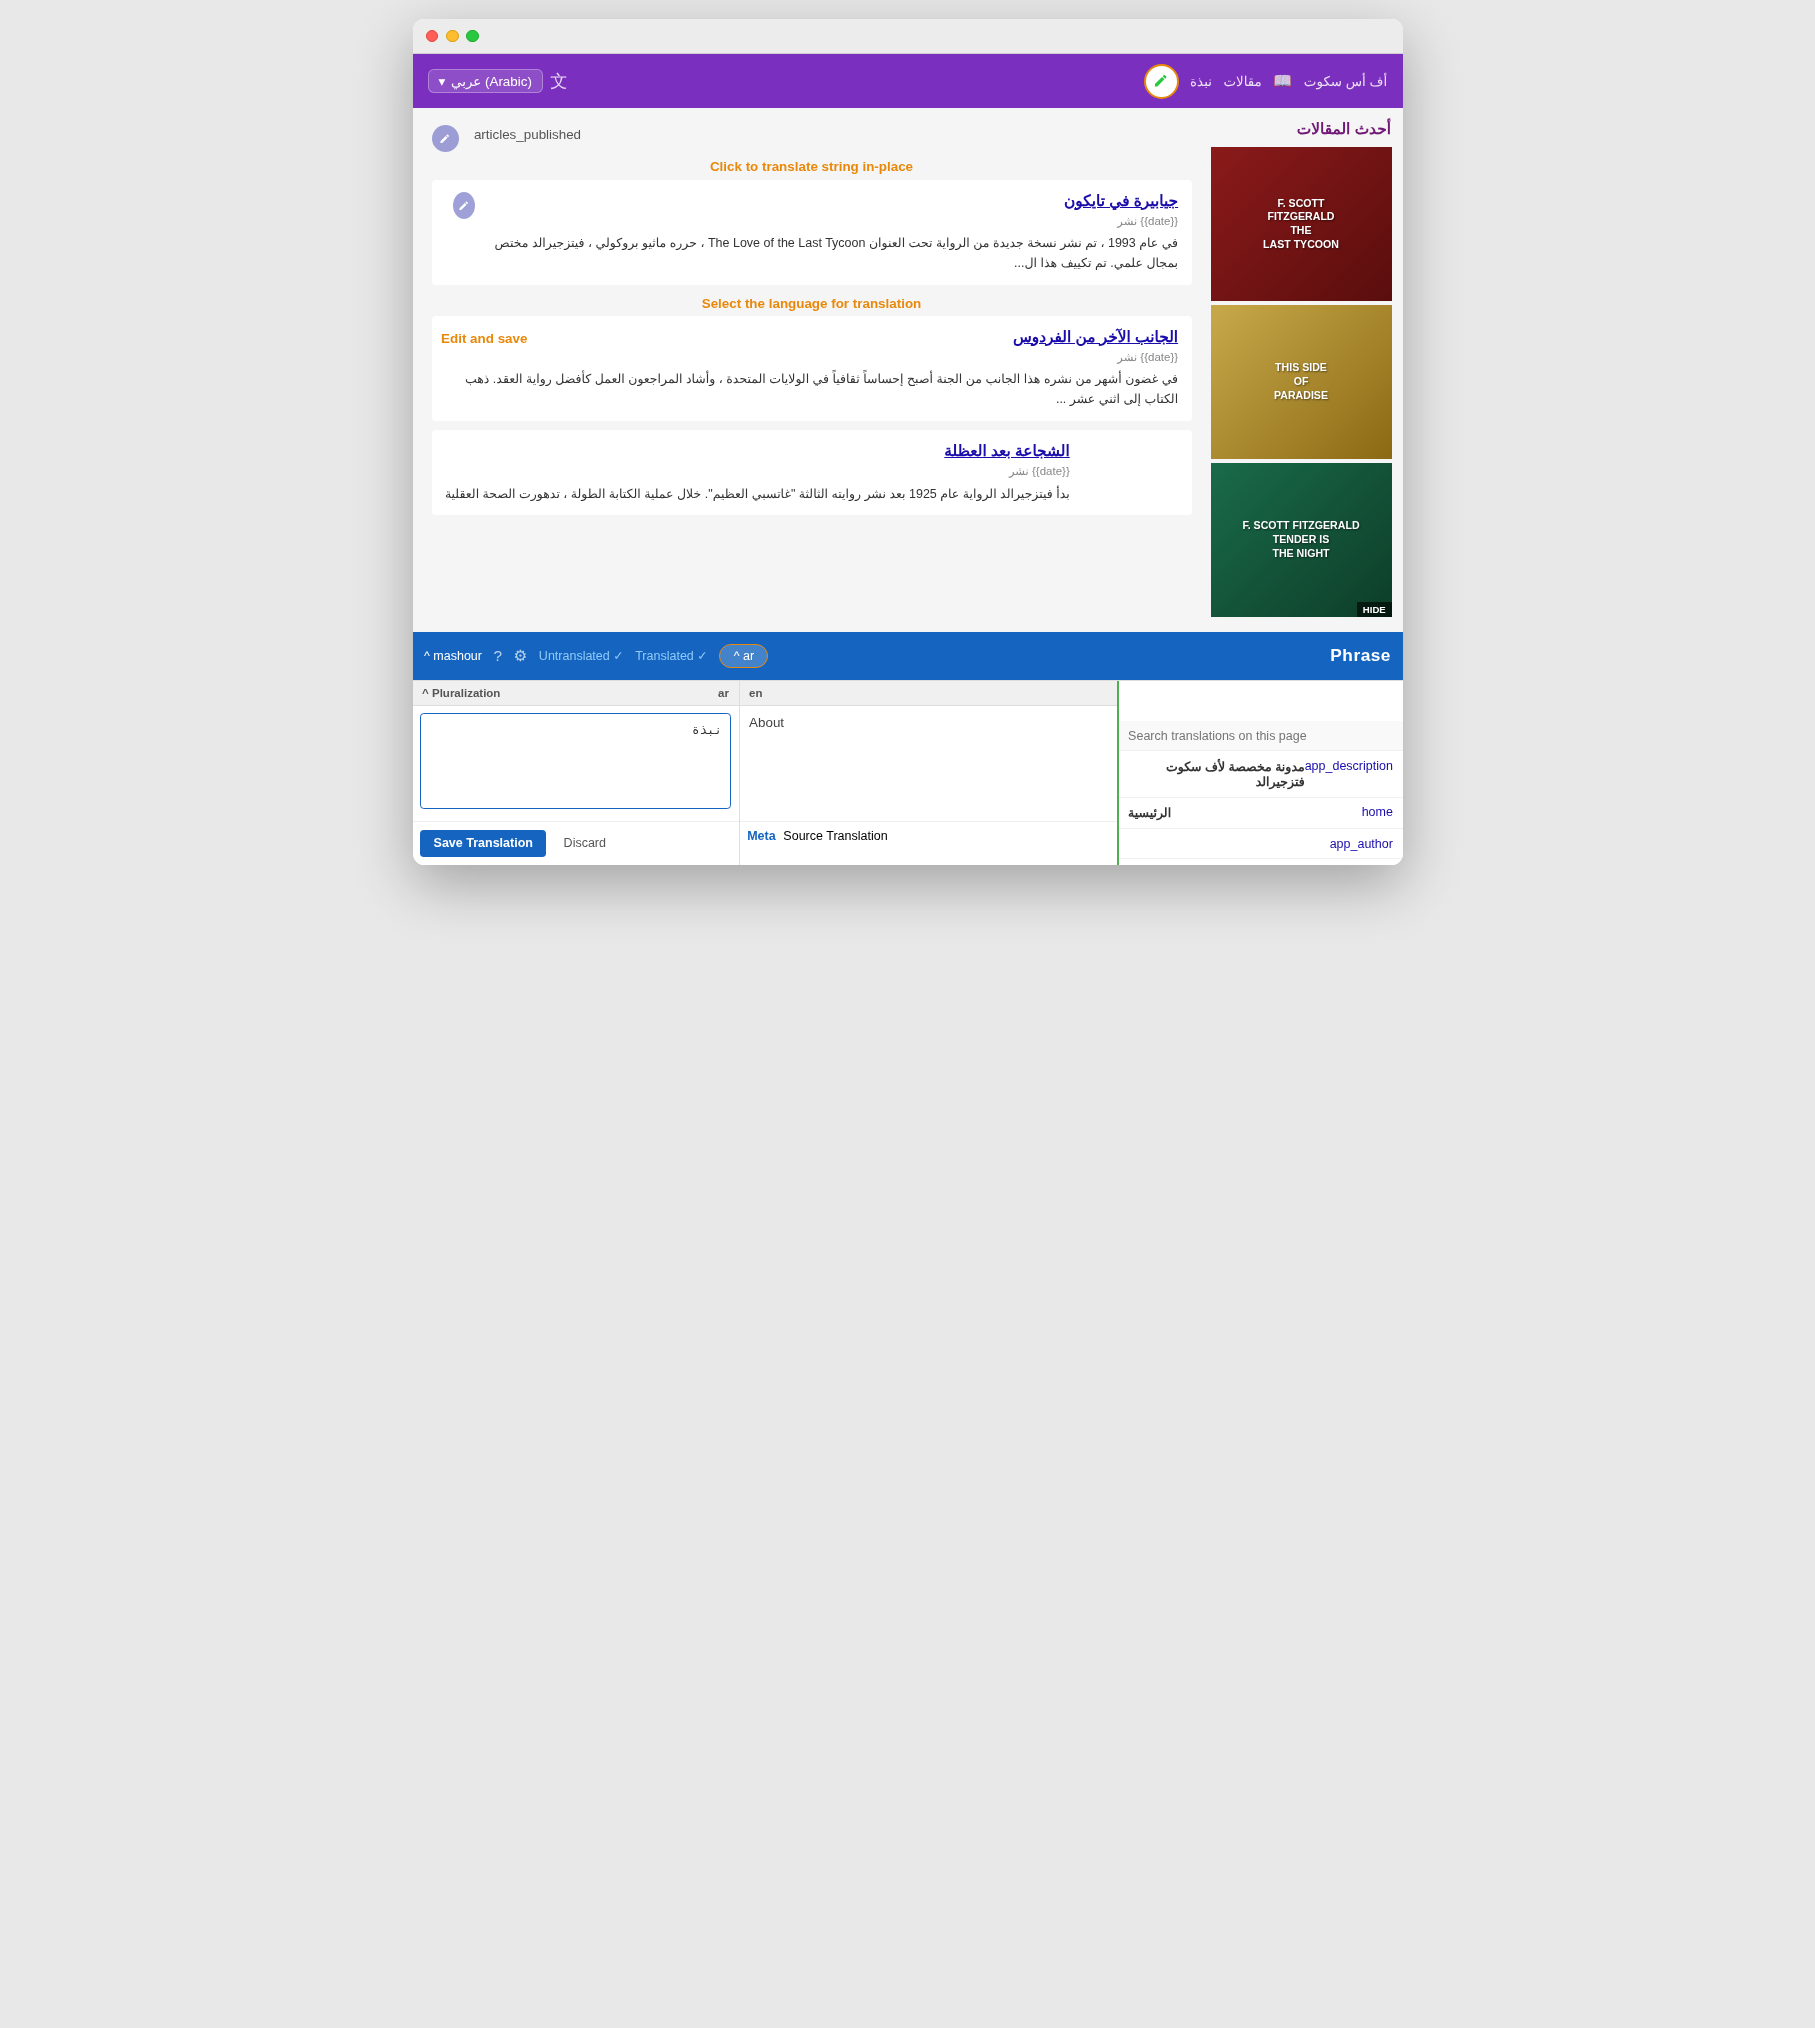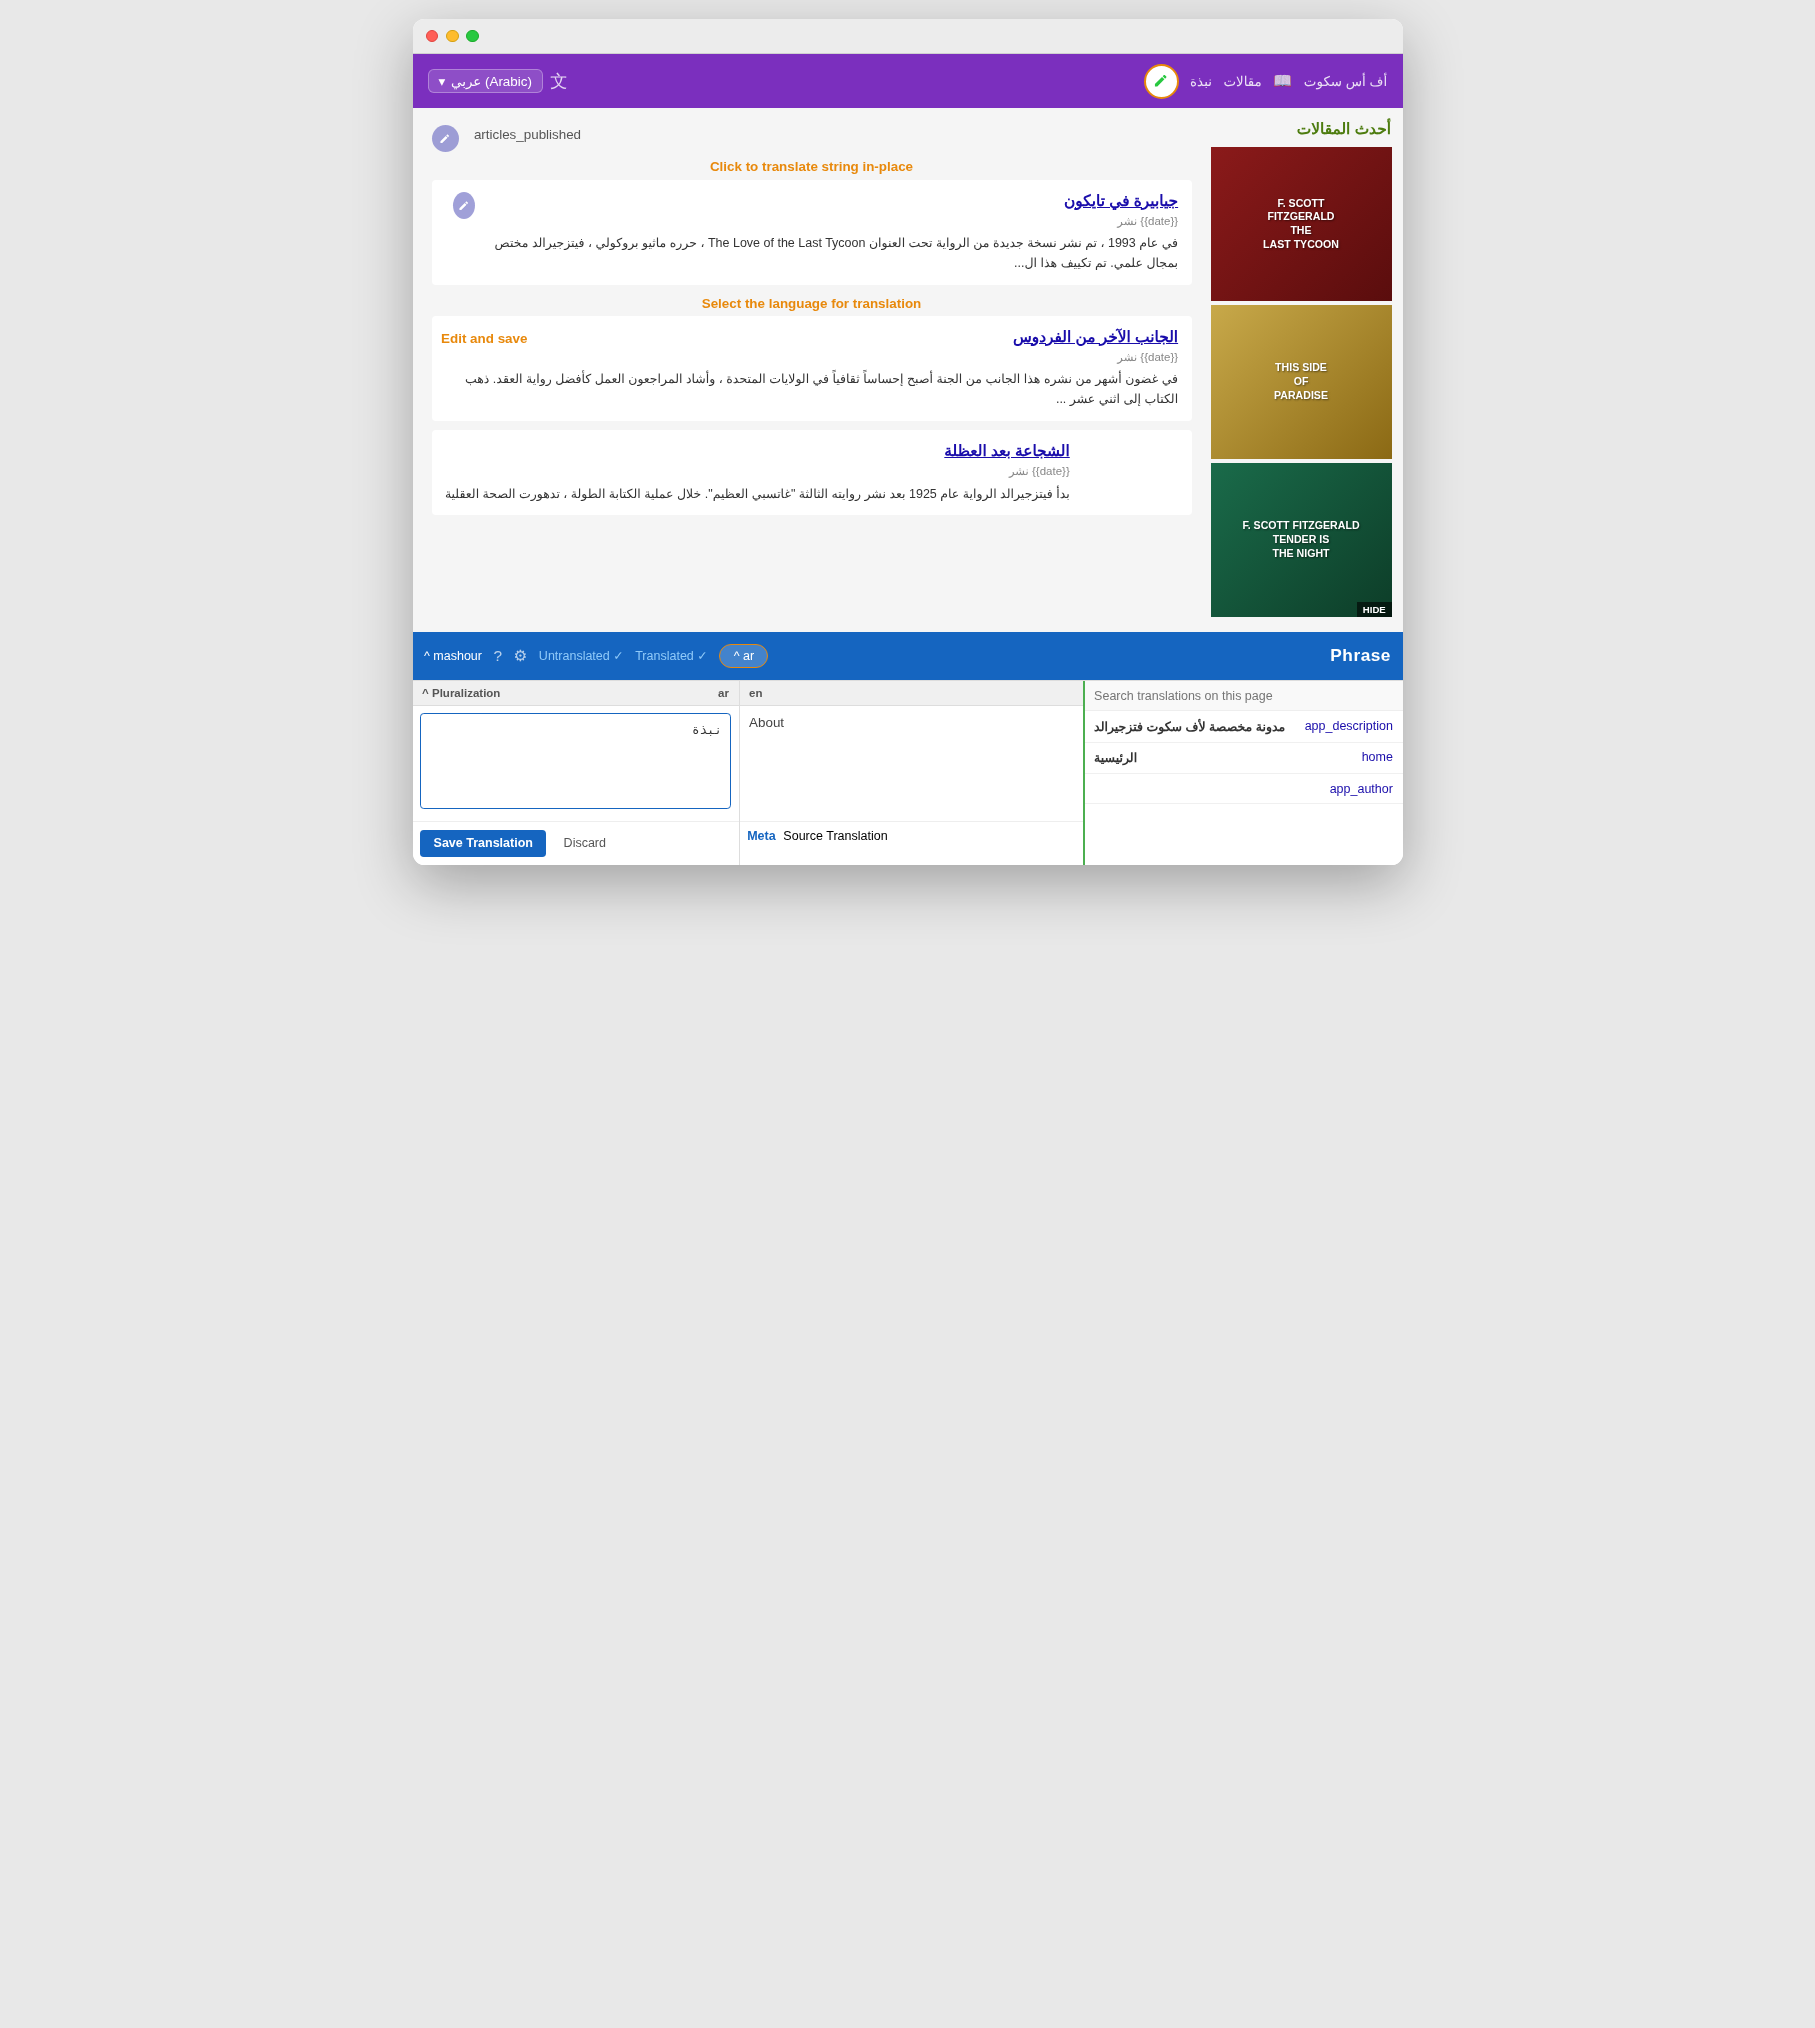--- a/index.html
+++ b/index.html
@@ -104,21 +104,21 @@
     .sidebar {
       width: 192px;
       flex-shrink: 0;
       padding: 11.5px 0;
     }
     .sidebar-title {
       font-size: 15.4px;
       font-weight: 700;
       text-align: right;
       padding: 0 11.5px 9.6px;
-      color: #4d7c0f;
+      color: #701a75;
       direction: rtl;
     }
     .book-card {
       margin-bottom: 3.8px;
     }
     .book-img {
       width: 181px;
       height: 154px;
       background: #8B4513;
       display: flex;
@@ -280,22 +280,23 @@
       width: 327px;
       border-right: 1px solid #ddd;
       flex-shrink: 0;
     }
     .trans-col-en {
       flex: 1;
       border-right: 2.9px solid #4caf50;
       min-width: 0;
     }
     .trans-col-search {
-      width: 318px;
+      width: 284px;
       flex-shrink: 0;
+      margin-top: 40px;
     }
     .trans-header {
       background: #f0f0f0;
       padding: 5.8px 9.6px;
       font-size: 11.5px;
       font-weight: 600;
       color: #555;
       border-bottom: 1px solid #ddd;
       display: flex;
       align-items: center;

